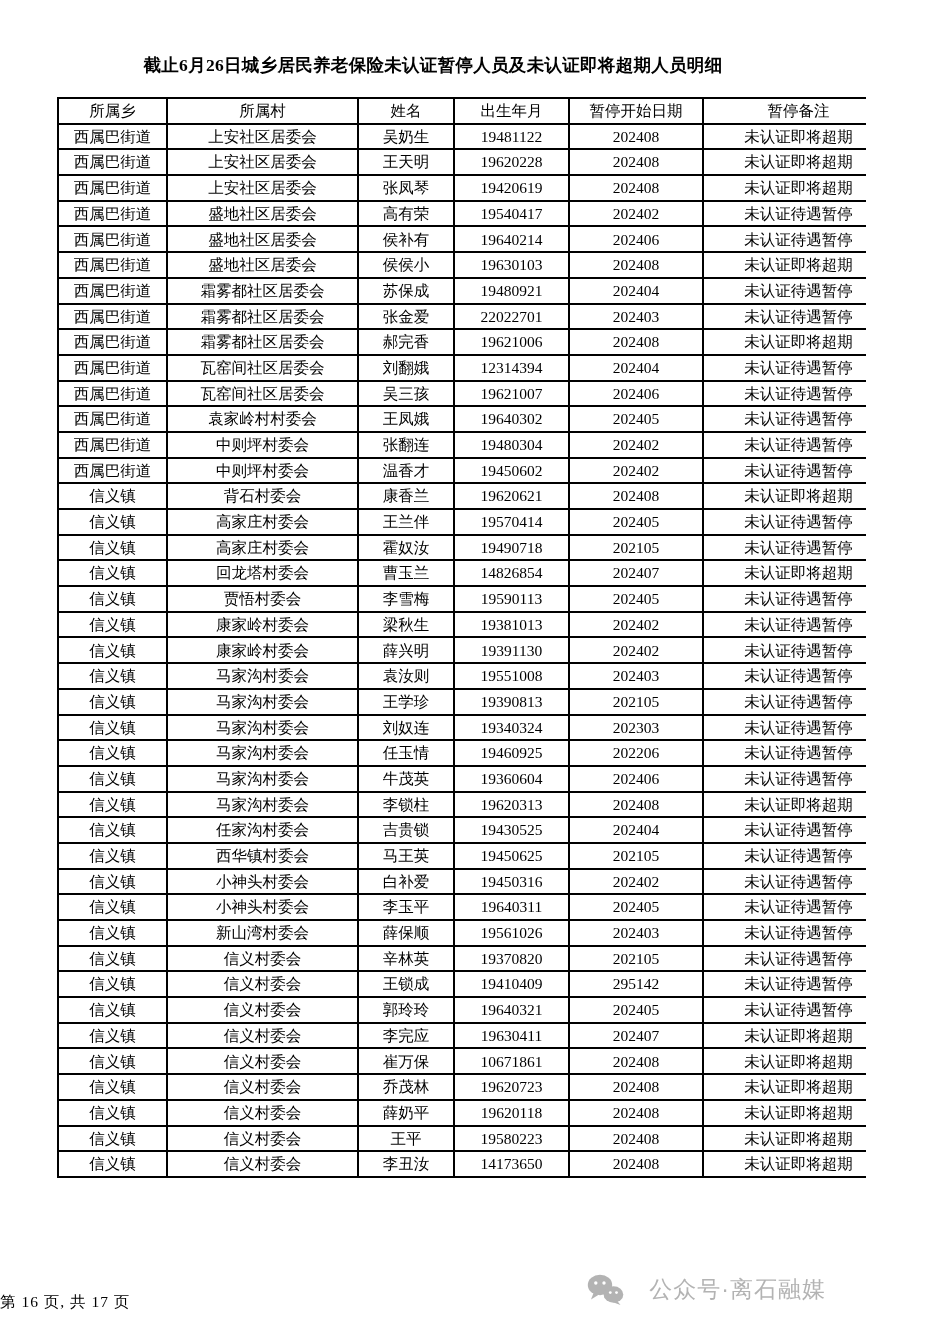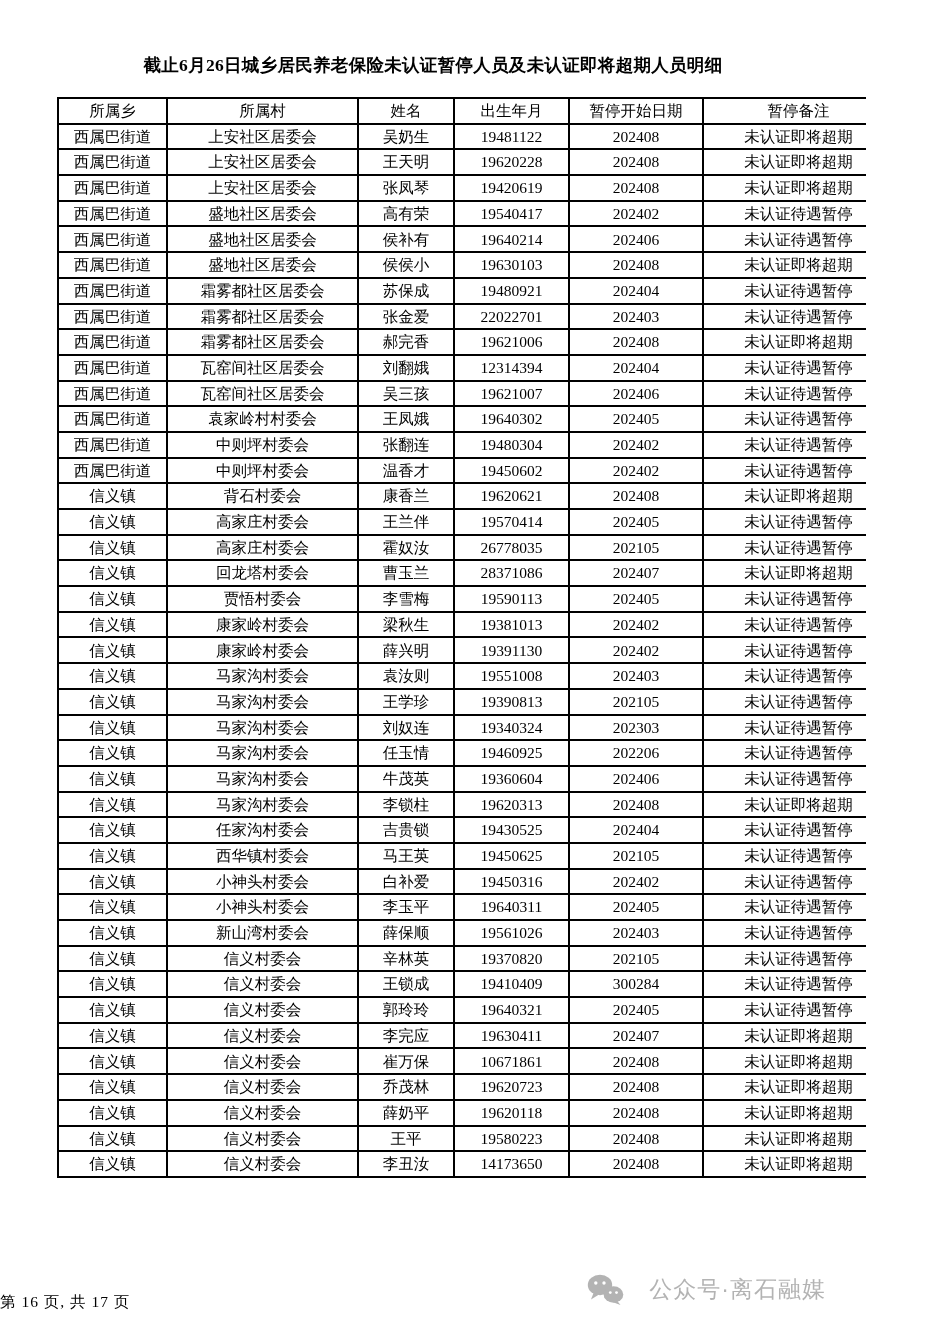--- a/index.html
+++ b/index.html
@@ -222,29 +222,29 @@
           <td>高家庄村委会</td>
           <td>王兰伴</td>
           <td>19570414</td>
           <td>202405</td>
           <td>未认证待遇暂停</td>
         </tr>
         <tr>
           <td>信义镇</td>
           <td>高家庄村委会</td>
           <td>霍奴汝</td>
-          <td>26778035</td>
+          <td>19490718</td>
           <td>202105</td>
           <td>未认证待遇暂停</td>
         </tr>
         <tr>
           <td>信义镇</td>
           <td>回龙塔村委会</td>
           <td>曹玉兰</td>
-          <td>28371086</td>
+          <td>14826854</td>
           <td>202407</td>
           <td>未认证即将超期</td>
         </tr>
         <tr>
           <td>信义镇</td>
           <td>贾悟村委会</td>
           <td>李雪梅</td>
           <td>19590113</td>
           <td>202405</td>
           <td>未认证待遇暂停</td>
@@ -359,21 +359,21 @@
           <td>辛林英</td>
           <td>19370820</td>
           <td>202105</td>
           <td>未认证待遇暂停</td>
         </tr>
         <tr>
           <td>信义镇</td>
           <td>信义村委会</td>
           <td>王锁成</td>
           <td>19410409</td>
-          <td>300284</td>
+          <td>295142</td>
           <td>未认证待遇暂停</td>
         </tr>
         <tr>
           <td>信义镇</td>
           <td>信义村委会</td>
           <td>郭玲玲</td>
           <td>19640321</td>
           <td>202405</td>
           <td>未认证待遇暂停</td>
         </tr>

